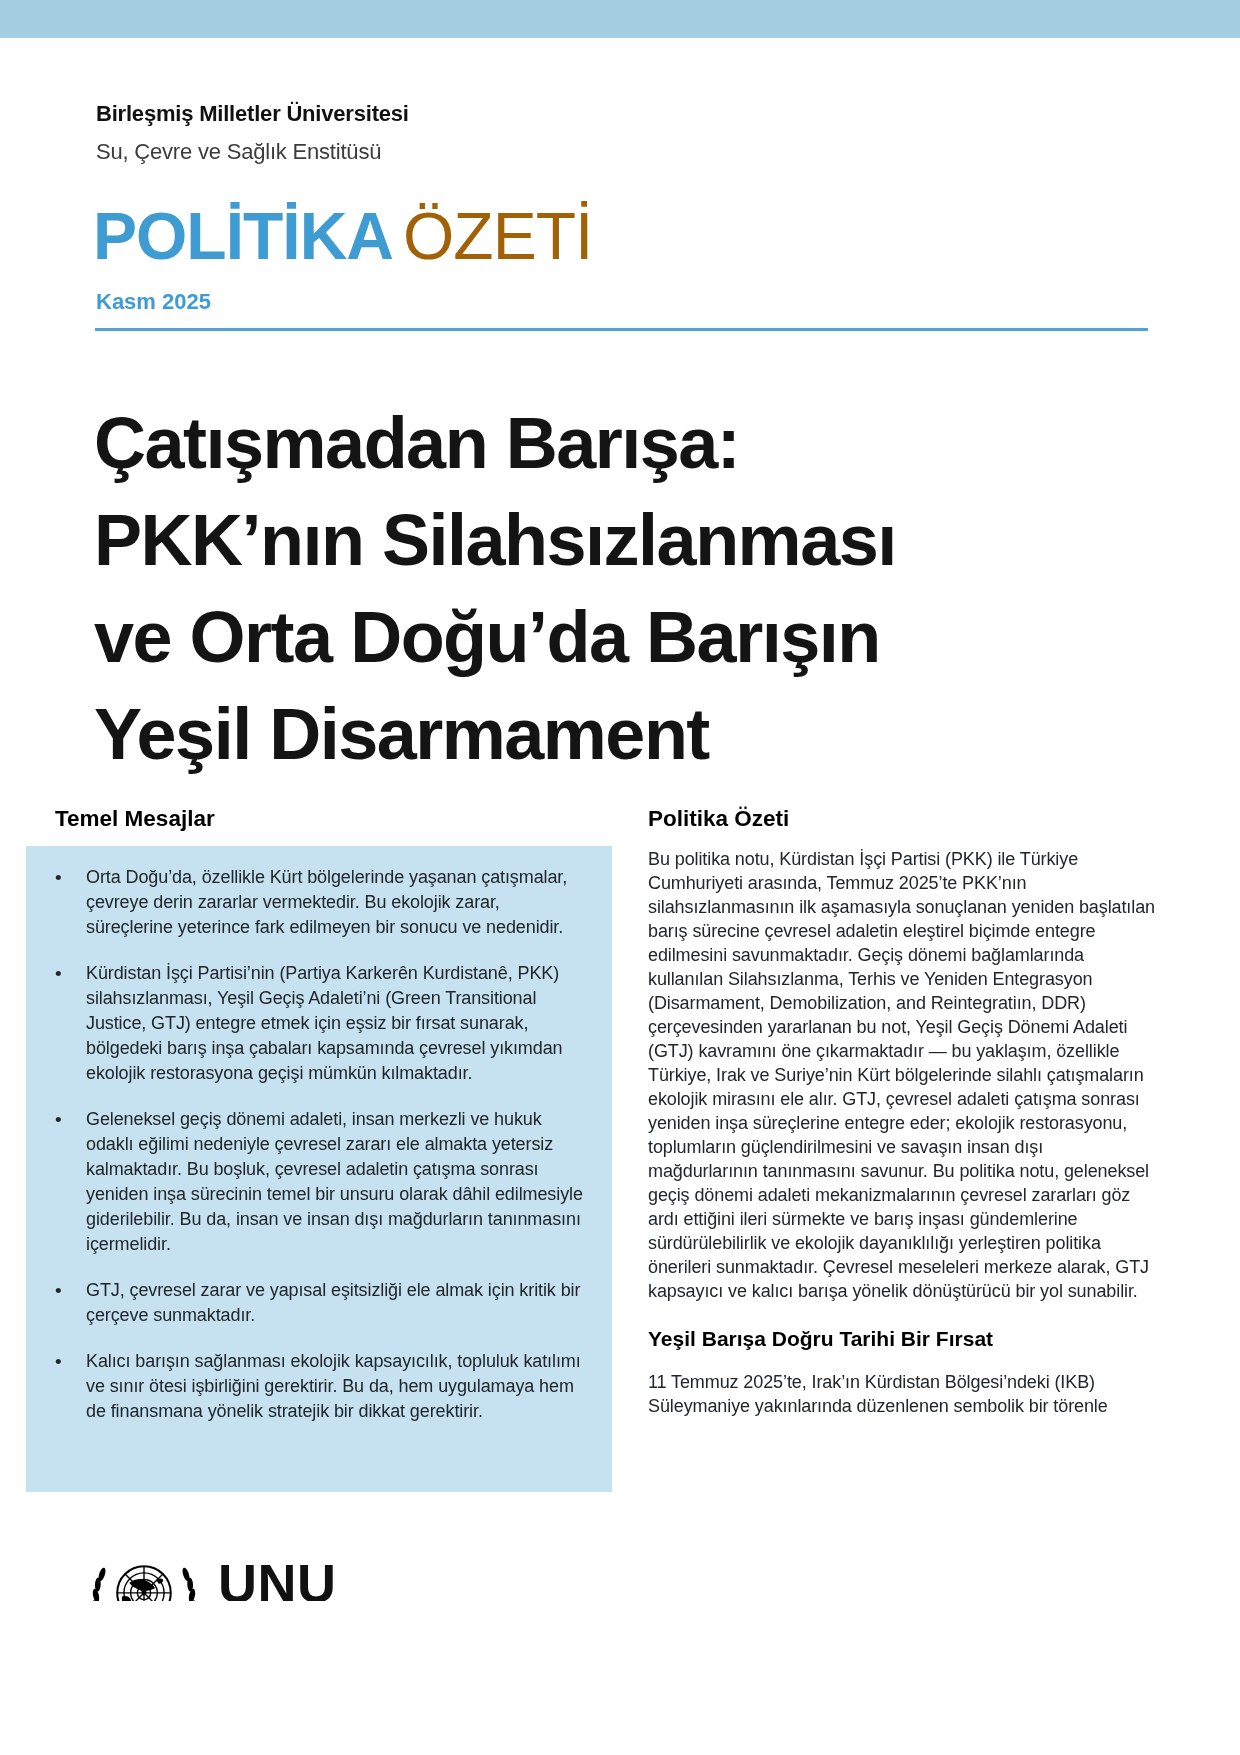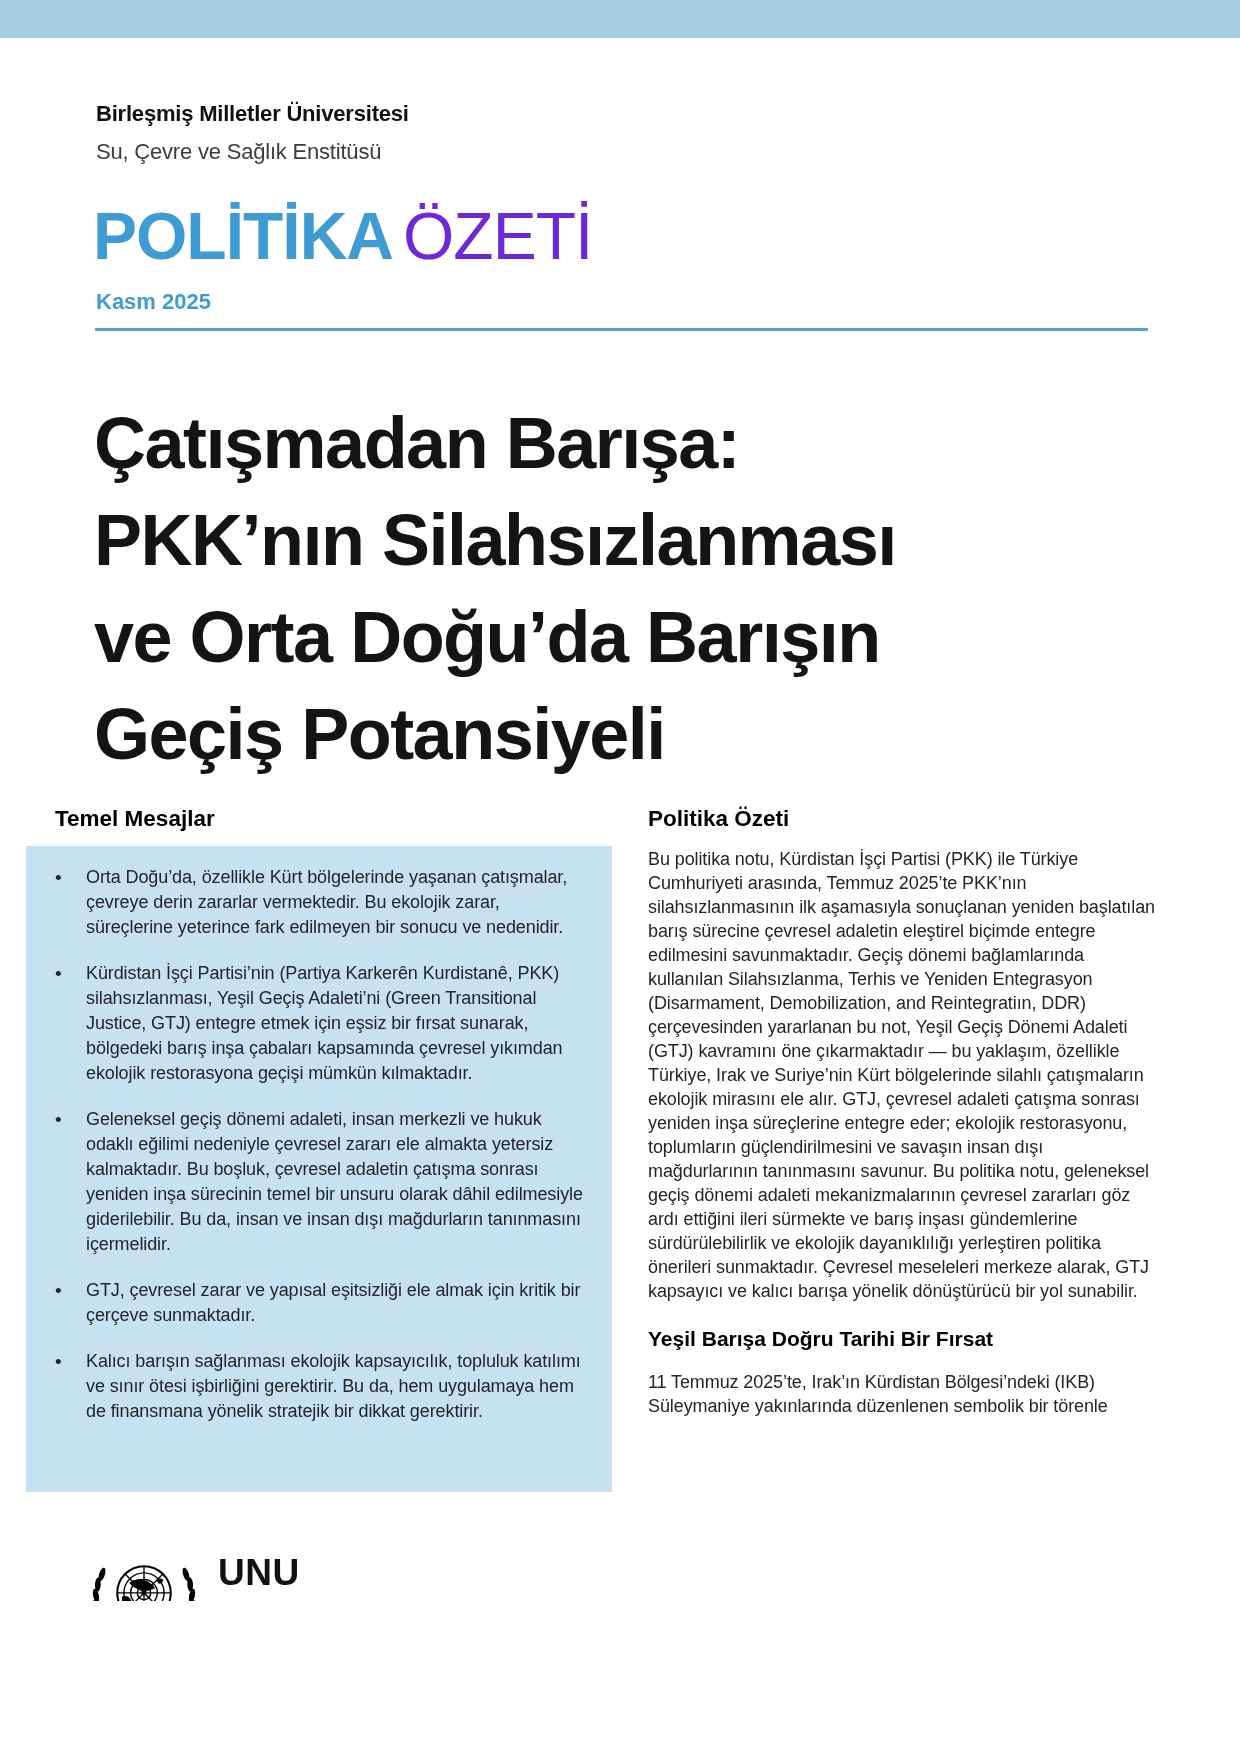--- a/index.html
+++ b/index.html
@@ -5,21 +5,21 @@
   html,body{margin:0;padding:0;background:#fff;}
   .page{
     position:relative;width:1240px;height:1601px;background:#ffffff;overflow:hidden;
     font-family:"Liberation Sans",sans-serif;color:#212121;
   }
   .top-bar{position:absolute;left:0;top:0;width:1240px;height:38px;background:#A6CEE3;}
   .org-name{position:absolute;left:96px;top:101px;font-size:22px;font-weight:bold;color:#111;letter-spacing:-0.2px;}
   .org-institute{position:absolute;left:96px;top:139px;font-size:22px;font-weight:400;color:#3c3c3b;letter-spacing:-0.2px;}
   .brief-title{position:absolute;left:93px;top:198px;font-size:66px;letter-spacing:-1px;white-space:nowrap;}
   .brief-title .primary{font-weight:bold;color:#3F9CD3;}
-  .brief-title .secondary{font-weight:400;color:#6d28d9;margin-left:10px;}
+  .brief-title .secondary{font-weight:400;color:#a16207;margin-left:10px;}
   .brief-date{position:absolute;left:96px;top:289px;font-size:22px;font-weight:bold;color:#3F9CD3;}
   .rule{position:absolute;left:95px;top:328px;width:1053px;height:3px;background:#4FA3D5;}
   .main-title{
     position:absolute;left:94px;top:347px;width:1010px;
     font-size:72px;line-height:97px;font-weight:bold;color:#141414;letter-spacing:-1.5px;
   }
   .col-heading{font-size:22.5px;font-weight:bold;color:#000;margin:0;}
   .left-heading{position:absolute;left:55px;top:806px;}
   .key-box{
     position:absolute;left:26px;top:846px;width:586px;height:646px;background:#C6E1EF;
@@ -30,21 +30,21 @@
     position:relative;padding-left:60px;margin-bottom:21px;
     font-size:18px;line-height:25px;color:#20262b;letter-spacing:-0.1px;
   }
   .key-box li::before{content:"\2022";position:absolute;left:29px;top:0;font-size:19px;color:#20262b;}
   .right-col{position:absolute;left:648px;top:806px;width:507px;}
   .right-col .col-heading{margin-bottom:15px;}
   .right-col p{margin:0 0 24px 0;font-size:18px;line-height:24px;color:#20262b;letter-spacing:-0.1px;}
   .sub-heading{font-size:21px;font-weight:bold;color:#000;margin:0 0 19px 0;}
   .footer-logo{position:absolute;left:88px;top:1554px;width:372px;height:100px;}
   .emblem{position:absolute;left:0;top:2px;width:112px;height:96px;}
-  .logo-word-1{position:absolute;left:130px;top:-2px;font-size:37px;font-weight:bold;color:#111;letter-spacing:0.5px;}
+  .logo-word-1{position:absolute;left:130px;top:-2px;font-size:54px;font-weight:bold;color:#111;letter-spacing:0.5px;}
   .logo-word-2{position:absolute;left:130px;top:46px;font-size:49px;font-weight:400;color:#111;letter-spacing:1px;}
   .footer-url{position:absolute;right:92px;top:1631px;font-size:24px;font-weight:bold;color:#3F9CD3;text-decoration:none;}
 </style>
 </head>
 <body>
 
 <div class="page">
 
   <div class="top-bar"></div>
 
@@ -55,21 +55,21 @@
     <span class="primary">POLİTİKA</span><span class="secondary">ÖZETİ</span>
   </div>
   <div class="brief-date">Kasm 2025</div>
 
   <div class="rule"></div>
 
   <h1 class="main-title">
     <div>Çatışmadan Barışa:</div>
     <div>PKK’nın Silahsızlanması</div>
     <div>ve Orta Doğu’da Barışın</div>
-    <div>Geçiş Potansiyeli</div>
+    <div>Yeşil Disarmament</div>
   </h1>
 
   <h3 class="col-heading left-heading">Temel Mesajlar</h3>
 
   <div class="key-box">
     <ul>
       <li>Orta Doğu’da, özellikle Kürt bölgelerinde yaşanan çatışmalar, çevreye derin zararlar vermektedir. Bu ekolojik zarar, süreçlerine yeterince fark edilmeyen bir sonucu ve nedenidir.</li>
       <li>Kürdistan İşçi Partisi’nin (Partiya Karkerên Kurdistanê, PKK) silahsızlanması, Yeşil Geçiş Adaleti’ni (Green Transitional Justice, GTJ) entegre etmek için eşsiz bir fırsat sunarak, bölgedeki barış inşa çabaları kapsamında çevresel yıkımdan ekolojik restorasyona geçişi mümkün kılmaktadır.</li>
       <li>Geleneksel geçiş dönemi adaleti, insan merkezli ve hukuk odaklı eğilimi nedeniyle çevresel zararı ele almakta yetersiz kalmaktadır. Bu boşluk, çevresel adaletin çatışma sonrası yeniden inşa sürecinin temel bir unsuru olarak dâhil edilmesiyle giderilebilir. Bu da, insan ve insan dışı mağdurların tanınmasını içermelidir.</li>
       <li>GTJ, çevresel zarar ve yapısal eşitsizliği ele almak için kritik bir çerçeve sunmaktadır.</li>

